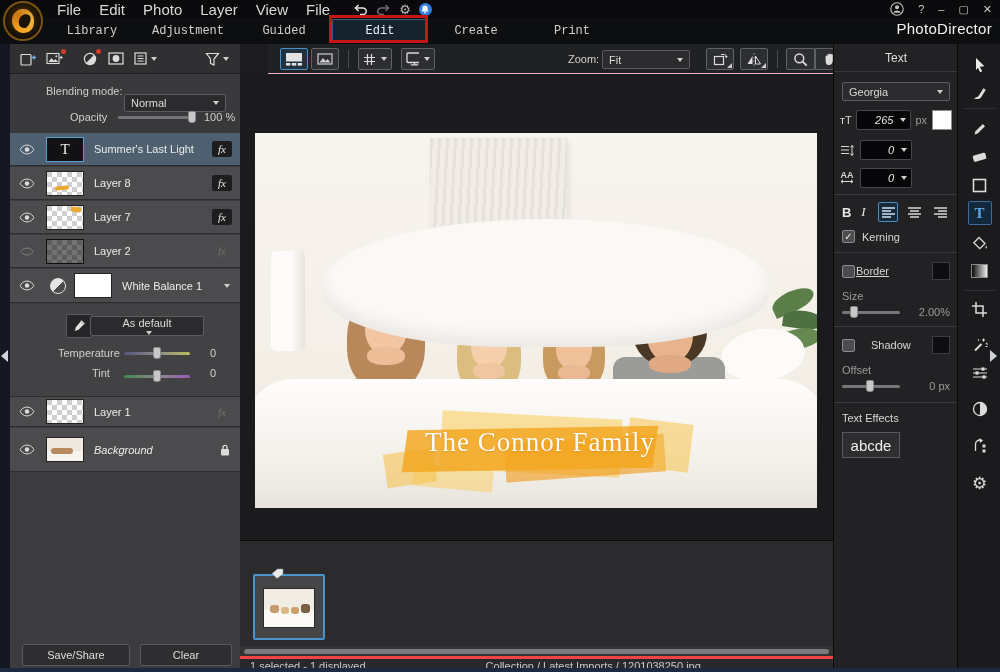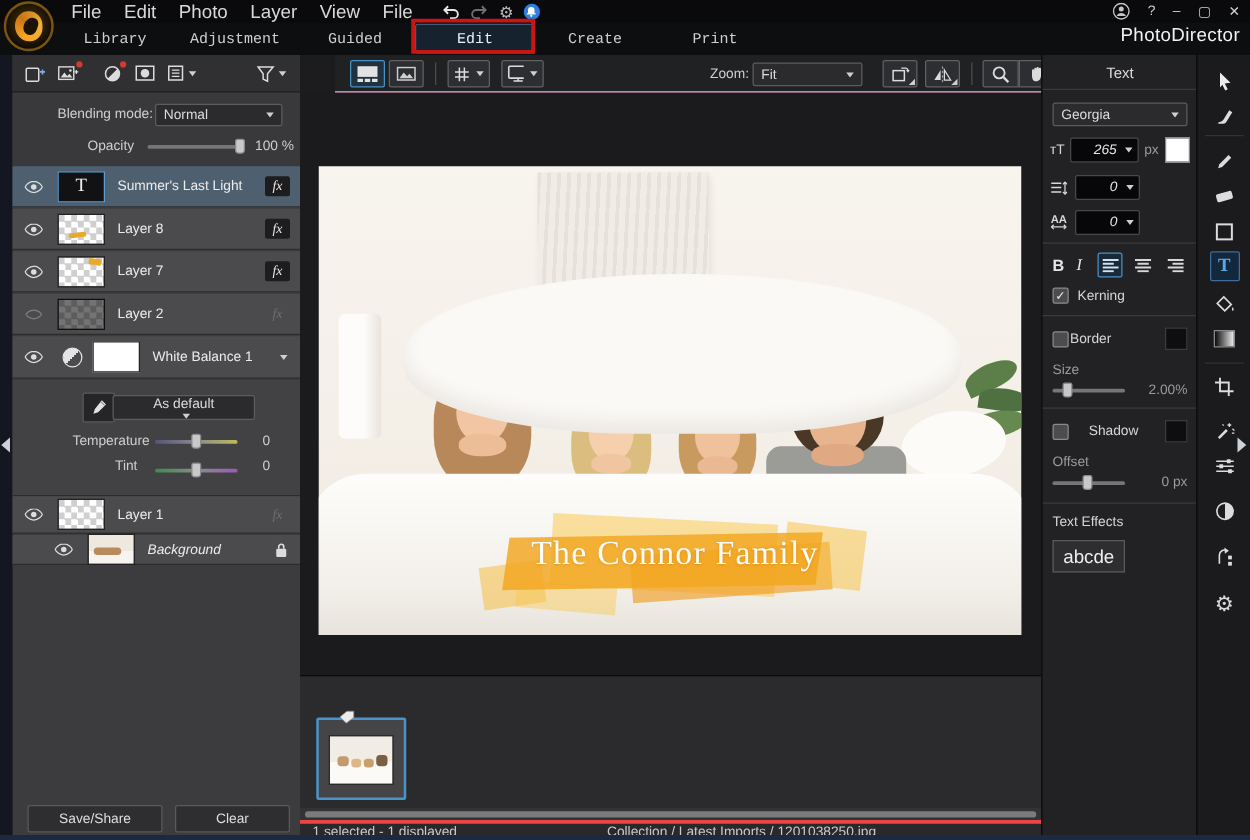--- a/index.html
+++ b/index.html
@@ -242,21 +242,21 @@
             <path d="M1 3.5h11" stroke="#dcdcdc"></path>
             <rect x="4.5" y="1" width="4" height="2" fill="none" stroke="#dcdcdc"></rect>
             <rect x="2.5" y="4.5" width="8" height="8.5" rx="1" fill="none" stroke="#dcdcdc"></rect>
             <path d="M5 6.5v4.5M6.5 6.5v4.5M8 6.5v4.5" stroke="#dcdcdc" stroke-width=".8"></path>
           </svg>
       </span>
     </div>
 
     <div id="lp-blend">
       <span class="abs lbl" style="left:36px; top:10px;">Blending mode:</span>
-      <div class="abs dd" style="left:114px; top:8px; width:102px; height:18px;">
+      <div class="abs dd" style="left:114px; top:19px; width:102px; height:18px;">
         <span>Normal</span>
           <span class="caret"></span>
       </div>
       <span class="abs lbl" style="left:60px; top:36px;">Opacity</span>
       <div class="abs slider" style="left:108px; top:41px; width:78px;">
         <div class="thumb" style="left:70px;"></div>
       </div>
       <span class="abs lbl" style="left:194px; top:36px;">100 %</span>
     </div>
 
@@ -352,21 +352,21 @@
         <svg width="16" height="11">
             <path d="M8 1C4.2 1 1.6 4.1 1.2 5.5 1.6 6.9 4.2 10 8 10s6.4-3.1 6.8-4.5C14.4 4.1 11.8 1 8 1z" fill="none" stroke="#dcdcdc"></path>
             <circle cx="8" cy="5.5" r="2.2" fill="#dcdcdc"></circle>
           </svg>
       </span>
       <span class="thumb-box checker"></span>
       <span class="layer-name">Layer 1</span>
       <span class="fx-badge off">fx</span>
     </div>
 
-    <div class="layer-row" style="top:384px; height:24px;padding-left:24px;">
+    <div class="layer-row" style="top:384px; height:44px;">
       <span class="eye-cell">
         <svg width="16" height="11">
             <path d="M8 1C4.2 1 1.6 4.1 1.2 5.5 1.6 6.9 4.2 10 8 10s6.4-3.1 6.8-4.5C14.4 4.1 11.8 1 8 1z" fill="none" stroke="#dcdcdc"></path>
             <circle cx="8" cy="5.5" r="2.2" fill="#dcdcdc"></circle>
           </svg>
       </span>
       <span class="thumb-box" style="background:linear-gradient(180deg,#efe8de 55%,#f7f4ef 55%); position:relative;">
         <span style="position:absolute;left:4px;top:10px;width:22px;height:6px;background:#b98a5e;border-radius:3px;"></span>
       </span>
       <span class="layer-name" style="font-style:italic;">Background</span>
@@ -581,21 +581,21 @@
       </span>
     </div>
 
     <div class="rp-row" style="top:186px; padding:0 8px; gap:7px;">
       <span class="cbox">✓</span>
       <span>Kerning</span>
     </div>
 
     <div class="sep-h" style="top:208px;"></div>
 
-    <div class="rp-row" style="top:218px; padding:0 8px; gap:1px;">
+    <div class="rp-row" style="top:218px; padding:0 8px; gap:1px;text-decoration:underline;">
       <span class="cbox" style="color:transparent;"></span>
       <span>Border</span>
       <span class="swatch-dark" style="margin-left:auto;"></span>
     </div>
     <div class="rp-row dim" style="top:246px; padding:0 8px;">
       <span>Size</span>
     </div>
     <div class="rp-row" style="top:262px; padding:0 8px;">
       <div class="slider" style="width:58px;">
           <div class="thumb" style="left:8px;"></div>

